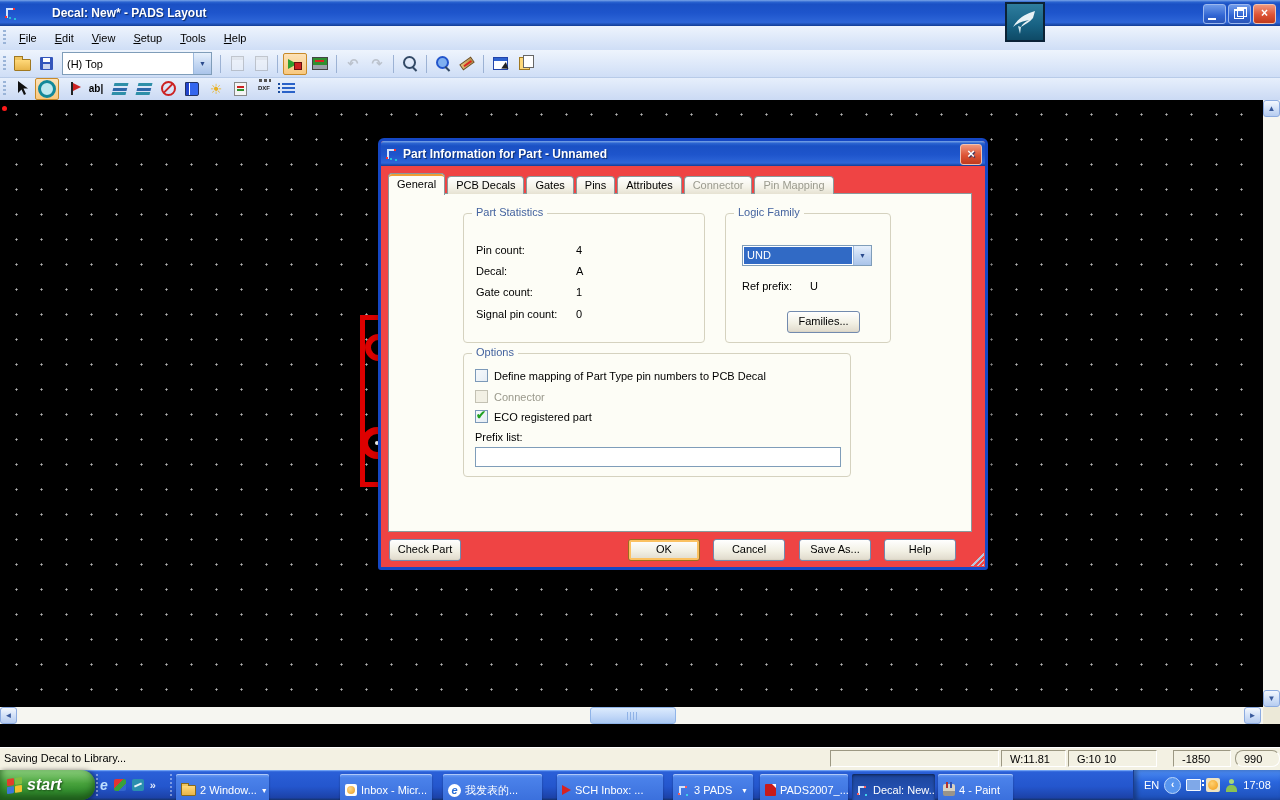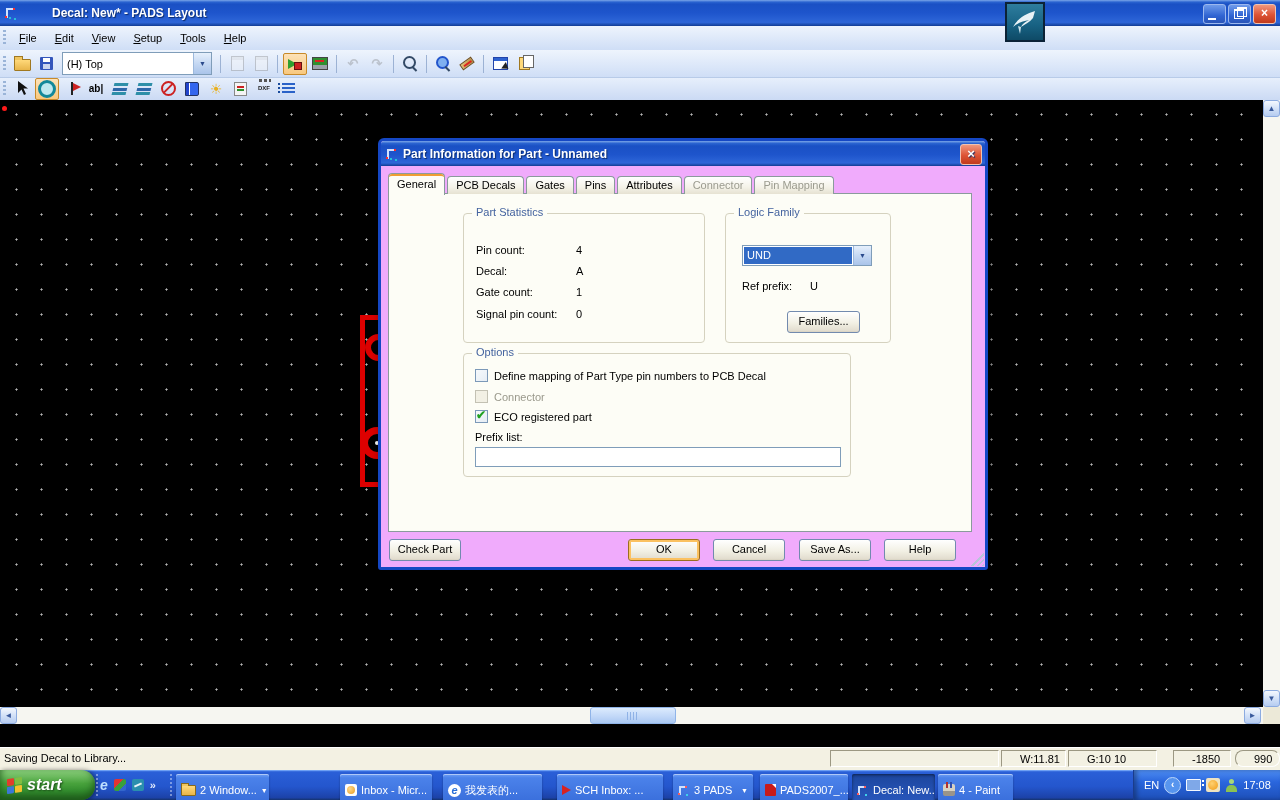--- a/index.html
+++ b/index.html
@@ -92,21 +92,21 @@
   .corner{left:1263px;top:707px;width:17px;height:17px;background:#ece9d8;}
   .sbtn{position:absolute;width:17px;height:17px;border:1px solid #8cabe0;border-radius:3px;background:linear-gradient(180deg,#f4f8fe,#cdddf6 60%,#b6ccf0);color:#3a5a9c;font-size:8px;line-height:15px;text-align:center;box-sizing:border-box;}
   .hthumb{position:absolute;left:590px;top:0;width:86px;height:17px;border:1px solid #90b4e8;border-radius:3px;background:linear-gradient(180deg,#dcebfd,#c2d8f8 55%,#aac8f2);box-sizing:border-box;}
   .hthumb::after{content:"";position:absolute;left:50%;top:4px;margin-left:-6px;width:12px;height:8px;background:repeating-linear-gradient(90deg,#8fb2e6 0 1px,transparent 1px 3px);}
 
   
   .outputrow{left:0;top:760px;width:1280px;height:23px;background:linear-gradient(180deg,#c8d6ef,#b2c5e6);}
   .outtab{position:absolute;left:2px;top:1px;height:21px;width:106px;background:linear-gradient(180deg,#fbc56a 0%,#f2dc9e 40%,#ece1ad 100%);border:1px solid #caa94e;border-bottom:none;color:#73736a;line-height:20px;padding-left:8px;box-sizing:border-box;}
   .statusrow{left:0;top:747px;width:1280px;height:23px;background:#f3f1e3;border-top:1px solid #fff;color:#000;}
   .statusmsg{position:absolute;left:4px;top:4px;}
-  .sf{position:absolute;top:2px;height:17px;line-height:16px;padding:0 18px;border:1px solid;border-color:#9c9883 #ffffff #ffffff #9c9883;box-sizing:border-box;background:#f3f1e3;}
+  .sf{position:absolute;top:2px;height:17px;line-height:16px;padding:0 8px;border:1px solid;border-color:#9c9883 #ffffff #ffffff #9c9883;box-sizing:border-box;background:#f3f1e3;}
 
   
   .taskbar{left:0;top:770px;width:1280px;height:30px;background:linear-gradient(180deg,#5186ea 0%,#2a5fd7 8%,#2456cd 55%,#1c42a8 92%,#15336e 100%);box-shadow:inset 0 1px 0 #6ea0f4;}
   .startbtn{position:absolute;left:0;top:0;width:95px;height:30px;border-radius:0 14px 14px 0;background:linear-gradient(180deg,#8ed27f 0%,#48a23c 45%,#359130 70%,#2a7a26 100%);box-shadow:inset 0 -4px 8px #1c5518,2px 0 4px rgba(0,0,0,.45);display:flex;align-items:center;gap:5px;padding-left:7px;box-sizing:border-box;color:#fff;font-size:16px;font-weight:bold;font-style:italic;text-shadow:1px 1px 2px #1a4a17;}
   .flag{width:15px;height:15px;display:grid;grid-template-columns:1fr 1fr;grid-template-rows:1fr 1fr;gap:1px;transform:skewY(-8deg);}
   .flag i{border-radius:1px;}
   .flag i:nth-child(1){background:#e23d2c;}.flag i:nth-child(2){background:#7fbe43;}
   .flag i:nth-child(3){background:#3b78d8;}.flag i:nth-child(4){background:#f2c12e;}
   .ql{position:absolute;left:100px;top:0;height:30px;display:flex;align-items:center;gap:6px;color:#dfe9fb;}
   .ql-ie{font-size:14px;font-weight:bold;font-style:italic;color:#bfe0ff;}
@@ -135,21 +135,21 @@
   .tr-circle{width:15px;height:15px;border-radius:50%;background:#5795ee;border:1px solid #bcd6fa;color:#fff;font-weight:bold;font-size:10px;line-height:13px;text-align:center;flex:none;}
   .tr-pc{width:13px;height:10px;border:1px solid #f4f8ff;background:#7fa8e8;border-radius:1px;flex:none;position:relative;}
   .tr-pc::after{content:"";position:absolute;right:-4px;top:0;width:2px;height:8px;background:repeating-linear-gradient(180deg,#fff 0 2px,transparent 2px 4px);}
   .tr-shield{width:14px;height:14px;background:#efe3c0;border-radius:2px;position:relative;flex:none;}
   .tr-shield::after{content:"";position:absolute;left:2px;top:2px;width:10px;height:10px;border-radius:50%;background:radial-gradient(circle at 40% 35%,#ffd070,#ef9a16);}
   .tr-person{width:13px;height:13px;position:relative;flex:none;}
   .tr-person::before{content:"";position:absolute;left:4px;top:0;width:5px;height:5px;border-radius:50%;background:#a8d878;}
   .tr-person::after{content:"";position:absolute;left:1px;top:6px;width:11px;height:7px;border-radius:5px 5px 0 0;background:#8bc152;}
 
   
-  .dialog{left:378px;top:138px;width:610px;height:432px;box-sizing:border-box;border:3px solid #1547c4;border-radius:6px 6px 3px 3px;background:#f0abfc;box-shadow:3px 4px 10px rgba(0,0,0,.55);z-index:10;text-decoration:underline;}
+  .dialog{left:378px;top:138px;width:610px;height:432px;box-sizing:border-box;border:3px solid #1547c4;border-radius:6px 6px 3px 3px;background:#ef4444;box-shadow:3px 4px 10px rgba(0,0,0,.55);z-index:10;text-decoration:underline;}
   .dtitle{position:absolute;left:0;top:0;right:0;height:25px;background:linear-gradient(180deg,#7ba6e8 0%,#2a63d0 10%,#1a50c4 20%,#1e55cc 55%,#2e66d8 88%,#123c94 100%);border-radius:3px 3px 0 0;display:flex;align-items:center;color:#fff;font-weight:bold;font-size:12px;text-shadow:1px 1px 1px #0a2a6a;}
   .dtitle .dttl{margin-left:4px;}
   .dclose{position:absolute;right:3px;top:3px;width:20px;height:19px;border-radius:3px;border:1px solid #f0c2b0;background:linear-gradient(180deg,#f0977d,#dd5335 55%,#c03a1c);color:#fff;font-size:13px;font-weight:bold;line-height:17px;text-align:center;}
   .tabs{position:absolute;left:7px;top:31px;height:22px;display:flex;align-items:flex-end;z-index:3;}
   .tab{height:17px;line-height:17px;padding:0 8px;margin-right:2px;border:1px solid #8a9a9c;border-bottom:none;border-radius:4px 4px 0 0;background:linear-gradient(180deg,#ffffff,#f4f2e8 60%,#e6e2d2);color:#000;}
   .tab.active{height:21px;line-height:21px;background:#fdfdf6;box-shadow:inset 0 3px 0 -1px #ef9e33;margin-bottom:-1px;position:relative;z-index:4;}
   .tab.dis{color:#9b9b8f;}
   .tabpage{position:absolute;left:7px;top:52px;width:582px;height:337px;background:#fdfdf6;border:1px solid #8a9a9c;box-sizing:content-box;z-index:2;}
   .group{position:absolute;border:1px solid #d5d2bf;border-radius:4px;}
   .gcap{position:absolute;top:-8px;left:8px;background:#fdfdf6;padding:0 4px;color:#44639f;}

